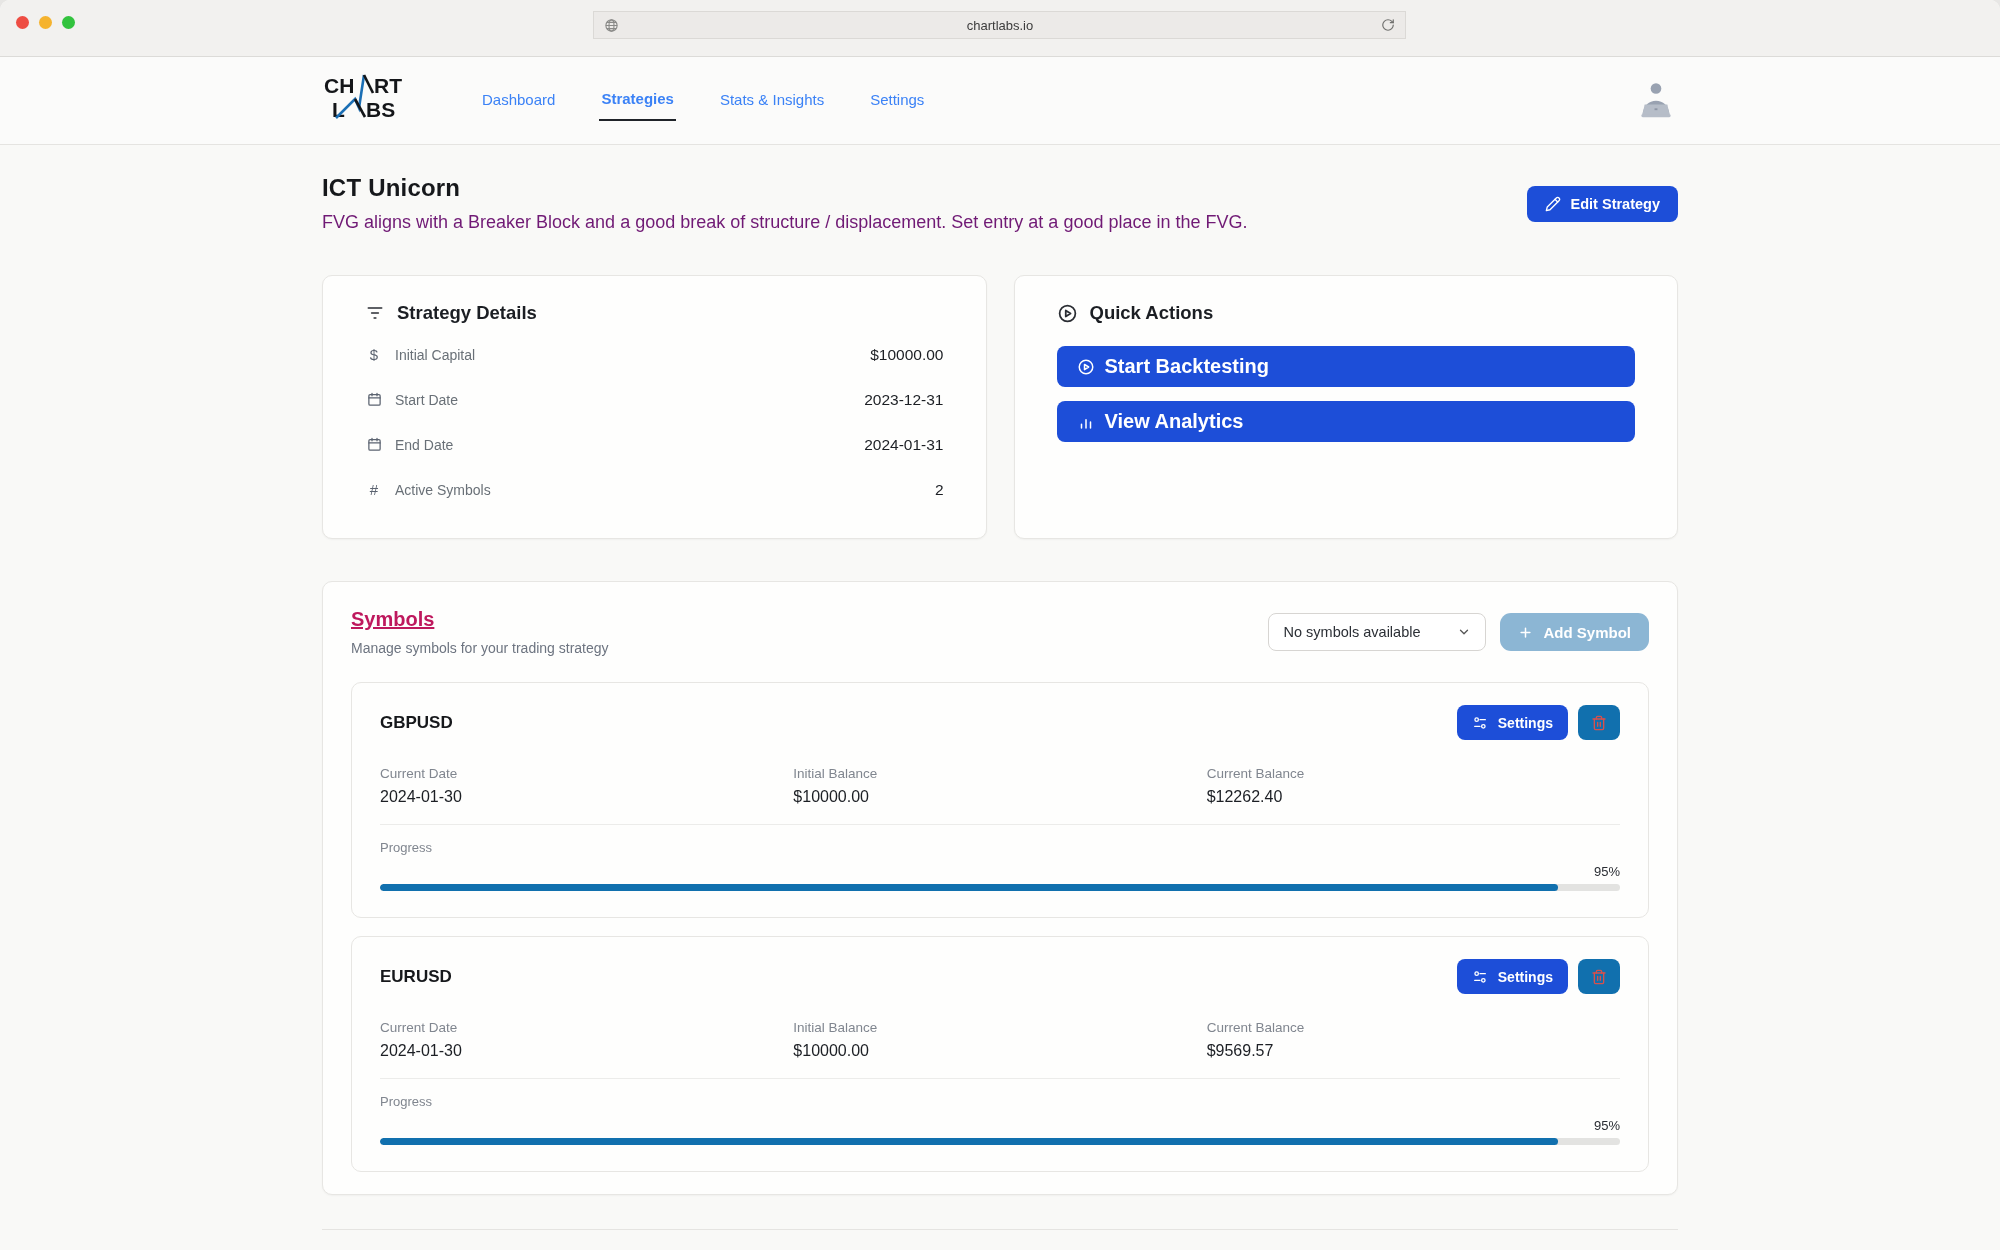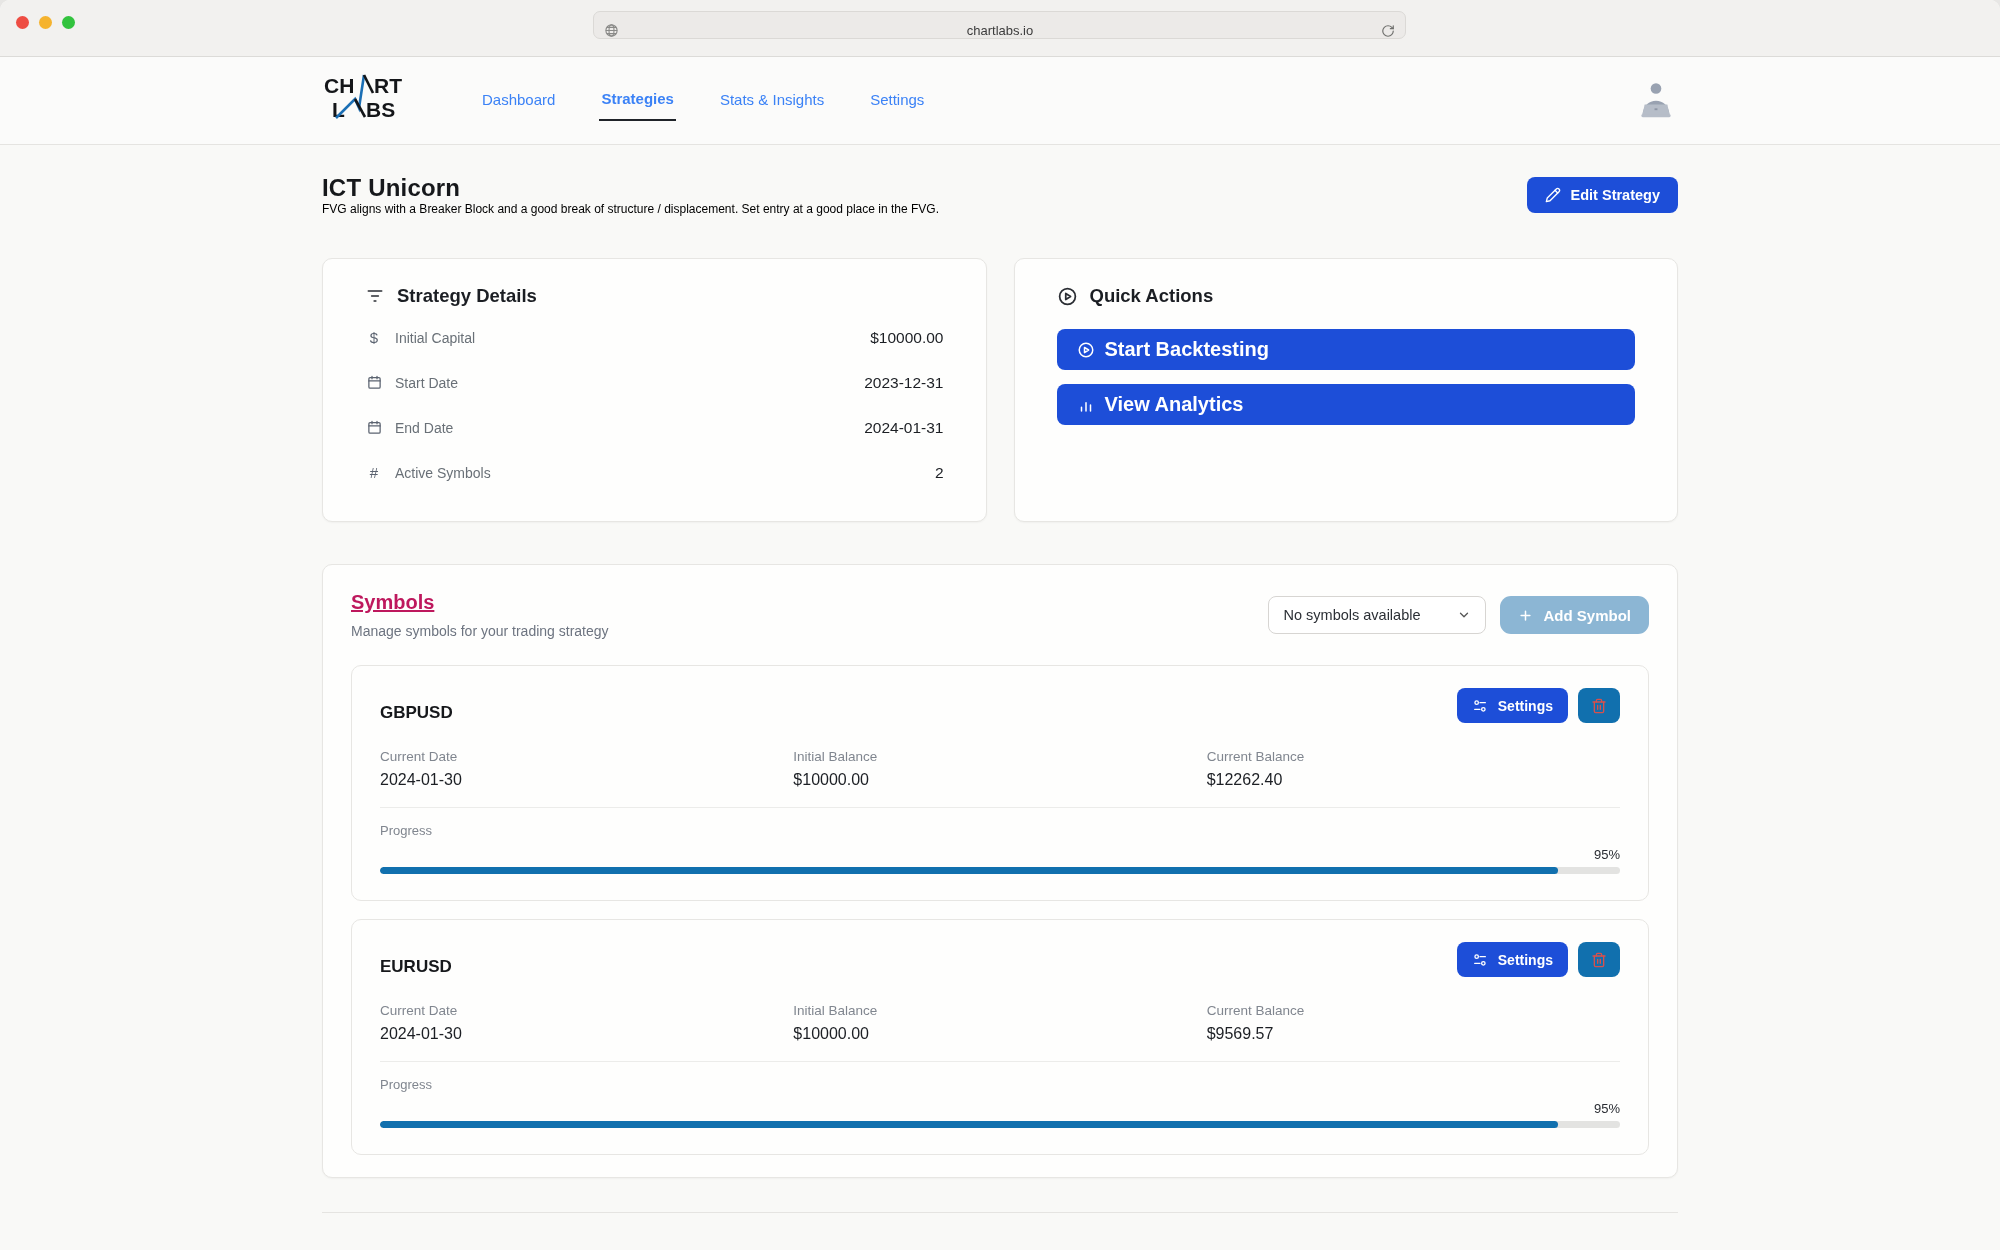--- a/index.html
+++ b/index.html
@@ -6,39 +6,39 @@
   html,body { width:2000px; height:1250px; overflow:hidden; }
   body { font-family:"Liberation Sans","DejaVu Sans",sans-serif; background:#e7e6e4; }
   .window { width:2000px; height:1250px; background:#f9f9f7; border-radius:10px 10px 0 0; overflow:hidden; position:relative; }
 
   
   .chrome { height:57px; background:#f2f1ef; border-bottom:1px solid #dcdbd8; position:relative; }
   .traffic { position:absolute; top:16px; left:16px; display:flex; gap:10px; }
   .light { width:13px; height:13px; border-radius:50%; }
   .light.red{ background:#ee4d43; } .light.yellow{ background:#f5b32e; } .light.green{ background:#32c33e; }
   .urlbar { position:absolute; left:593px; top:11px; width:813px; height:28px; background:#eceae8;
-            border:1px solid #dbd9d6; border-radius:7px; display:flex; align-items:flex-end; padding:0 10px; }
+            border:1px solid #dbd9d6; border-radius:0; display:flex; align-items:center; padding:0 10px; }
   .urlbar .globe { color:#8a8a88; display:flex; }
   .urlbar .url { flex:1; text-align:center; font-size:13px; color:#3c3c3c; }
   .urlbar .reload { color:#6f6f6d; display:flex; cursor:pointer; }
 
   
   .topnav { height:88px; background:#fbfbfa; border-bottom:1px solid #e5e4e1; display:flex; align-items:center; }
   .topnav-inner { width:1356px; margin:0 auto; display:flex; align-items:center; }
   .logo { margin-right:62px; cursor:pointer; }
   .navlinks { display:flex; gap:42px; align-items:center; }
   .navlink { font-size:15px; color:#3b82f6; cursor:pointer; padding:10px 2px 12px; }
   .navlink.active { font-weight:700; border-bottom:2px solid #1f2328; }
   .avatar { margin-left:auto; display:flex; cursor:pointer; }
 
   
   .content { width:1356px; margin:0 auto; }
   .page-head { margin-top:29px; display:flex; align-items:center; justify-content:space-between; }
   .page-title { font-size:24px; font-weight:700; color:#16181b; letter-spacing:.2px; }
-  .page-desc { font-size:12px; color:#000000; }
+  .page-desc { margin-top:10px; font-size:18px; color:#701a75; }
   .btn-blue { background:#1d4ed8; color:#fff; border:none; border-radius:8px; font-size:14.5px; font-weight:600;
               display:inline-flex; align-items:center; gap:10px; padding:0 18px; height:36px; cursor:pointer;
               font-family:inherit; }
 
   .cards-row { margin-top:42px; display:grid; grid-template-columns:1fr 1fr; gap:27px; }
   .card { background:#fefefd; border:1px solid #e7e6e3; border-radius:10px; box-shadow:0 1px 2px rgba(0,0,0,.04); padding:26px 42px; }
   .card-title-row { display:flex; align-items:center; gap:12px; font-size:18.5px; font-weight:600; color:#1b1e23; }
   .card-title-row svg { color:#2a2d33; }
 
   .detail-rows { margin-top:8px; }
@@ -56,21 +56,21 @@
   .symbols-title { font-size:20px; font-weight:700; color:#be185d;text-decoration:underline; }
   .symbols-sub { margin-top:9px; font-size:14px; color:#6d7480; }
   .symbols-controls { display:flex; gap:14px; align-items:center; }
   .select { background:#fff; border:1px solid #d7d5d2; border-radius:8px; height:38px; min-width:218px;
             display:flex; align-items:center; gap:20px; padding:0 14px; font-size:14.5px; color:#2b2f35; cursor:pointer; }
   .select .chev { margin-left:auto; color:#555; display:flex; }
   .btn-addsym { background:#8cb6d4; height:38px; font-size:15px;border-radius:11px; }
 
   .sym-card { margin-top:26px; background:#fefefd; border:1px solid #e7e6e3; border-radius:10px; padding:22px 28px 26px; }
   .sym-card + .sym-card { margin-top:18px; }
-  .sym-head { display:flex; align-items:flex-end; justify-content:space-between; }
+  .sym-head { display:flex; align-items:center; justify-content:space-between; }
   .sym-name { font-size:17px; font-weight:700; color:#16181b; }
   .sym-actions { display:flex; gap:10px; }
   .btn-settings { height:35px; font-size:14px; padding:0 15px; }
   .btn-del { width:42px; height:35px; background:#1170ae; border:none; border-radius:8px; display:flex;
              align-items:center; justify-content:center; color:#d8504c; cursor:pointer; }
   .sym-stats { margin-top:26px; display:grid; grid-template-columns:1fr 1fr 1fr; }
   .stat-label { font-size:13.5px; color:#80868f; }
   .stat-value { margin-top:7px; font-size:16px; font-weight:500; color:#1c1f24; }
   .sym-divider { margin-top:18px; border-top:1px solid #ececea; }
   .progress-label { margin-top:15px; font-size:13px; color:#80868f; }

